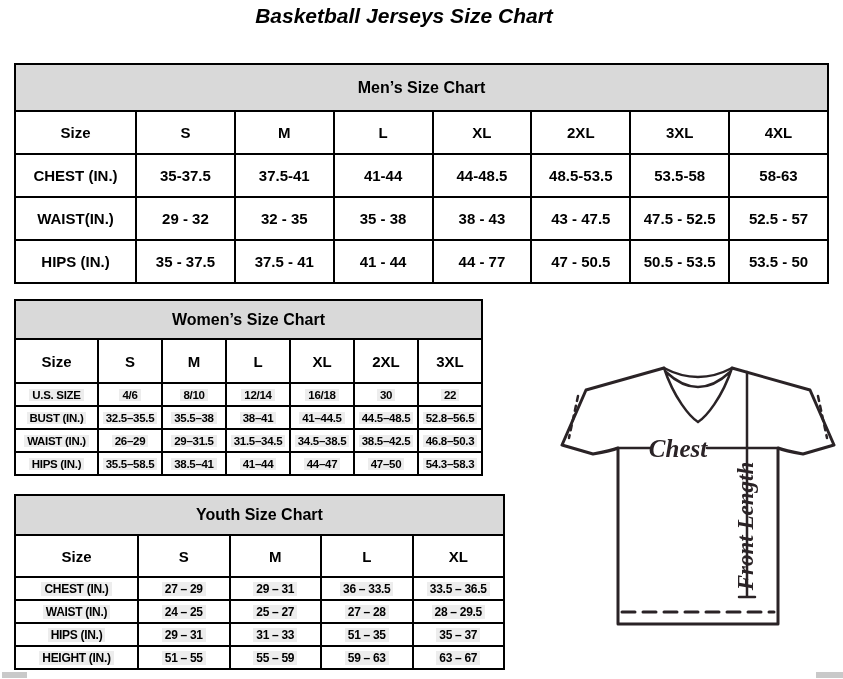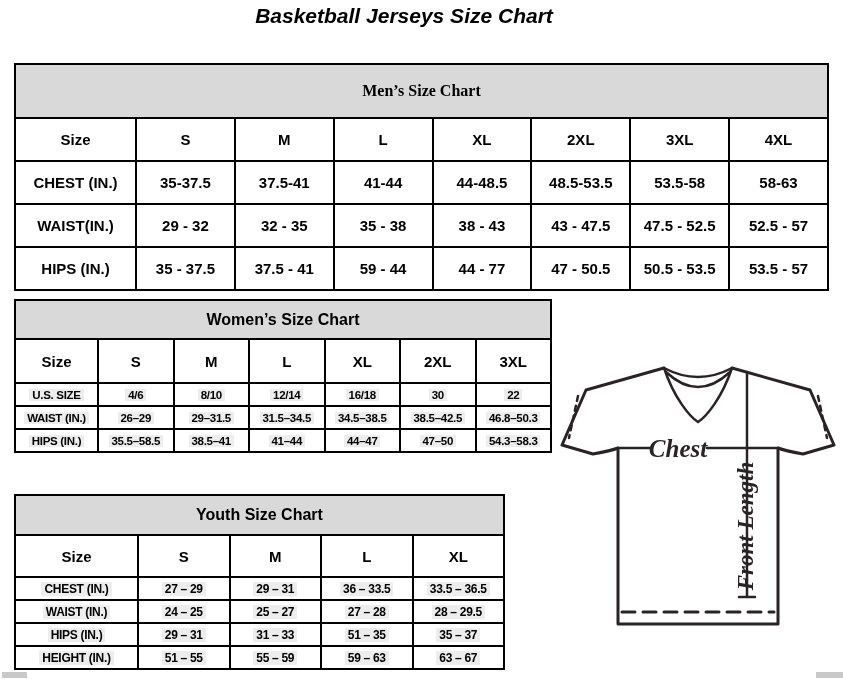--- a/index.html
+++ b/index.html
@@ -17,25 +17,25 @@
     background:#d9d9d9;text-align:center;font-weight:bold;font-size:16px;
     display:flex;align-items:center;justify-content:center;
   }
   table{border-collapse:collapse;table-layout:fixed;width:100%;}
   th,td{
     border:2px solid #000;text-align:center;vertical-align:middle;
     font-weight:bold;padding:0;overflow:hidden;white-space:nowrap;
   }
   
   .men{left:14px;top:63px;width:815px;}
-  .men .band{height:54px;font-family:Liberation Serif, serif;}
+  .men .band{height:47px;}
   .men thead tr,.men tbody tr{height:43px;}
   .men th,.men td{font-size:15px;}
   
-  .women{left:14px;top:299px;width:538px;}
+  .women{left:14px;top:299px;width:469px;}
   .women .band{height:39px;}
   .women thead tr{height:44px;}
   .women thead th{font-size:15px;}
   .women tbody tr{height:23px;margin-top:32px;}
   .women tbody th,.women tbody td{font-size:11.5px;letter-spacing:-0.3px;}
   
   .youth{left:14px;top:494px;width:491px;}
   .youth .band{height:40px;}
   .youth thead tr{height:42px;}
   .youth thead th{font-size:15px;}
@@ -102,25 +102,25 @@
           <td><span class="hl">35 - 38</span></td>
           <td><span class="hl">38 - 43</span></td>
           <td><span class="hl">43 - 47.5</span></td>
           <td><span class="hl">47.5 - 52.5</span></td>
           <td><span class="hl">52.5 - 57</span></td>
         </tr>
         <tr>
           <th><span class="hl">HIPS (IN.)</span></th>
           <td><span class="hl">35 - 37.5</span></td>
           <td><span class="hl">37.5 - 41</span></td>
-          <td><span class="hl">59 - 44</span></td>
+          <td><span class="hl">41 - 44</span></td>
           <td><span class="hl">44 - 77</span></td>
           <td><span class="hl">47 - 50.5</span></td>
           <td><span class="hl">50.5 - 53.5</span></td>
-          <td><span class="hl">53.5 - 57</span></td>
+          <td><span class="hl">53.5 - 50</span></td>
         </tr>
       </tbody>
     </table>
 </section>
 
 <section class="chart women">
   <div class="band">Women’s Size Chart</div>
   <table>
     <colgroup>
         <col style="width:83px">
@@ -146,20 +146,29 @@
         <tr>
           <th><span class="hl">U.S. SIZE</span></th>
           <td><span class="hl">4/6</span></td>
           <td><span class="hl">8/10</span></td>
           <td><span class="hl">12/14</span></td>
           <td><span class="hl">16/18</span></td>
           <td><span class="hl">30</span></td>
           <td><span class="hl">22</span></td>
         </tr>
         <tr>
+          <th><span class="hl">BUST (IN.)</span></th>
+          <td><span class="hl">32.5–35.5</span></td>
+          <td><span class="hl">35.5–38</span></td>
+          <td><span class="hl">38–41</span></td>
+          <td><span class="hl">41–44.5</span></td>
+          <td><span class="hl">44.5–48.5</span></td>
+          <td><span class="hl">52.8–56.5</span></td>
+        </tr>
+        <tr>
           <th><span class="hl">WAIST (IN.)</span></th>
           <td><span class="hl">26–29</span></td>
           <td><span class="hl">29–31.5</span></td>
           <td><span class="hl">31.5–34.5</span></td>
           <td><span class="hl">34.5–38.5</span></td>
           <td><span class="hl">38.5–42.5</span></td>
           <td><span class="hl">46.8–50.3</span></td>
         </tr>
         <tr>
           <th><span class="hl">HIPS (IN.)</span></th>

